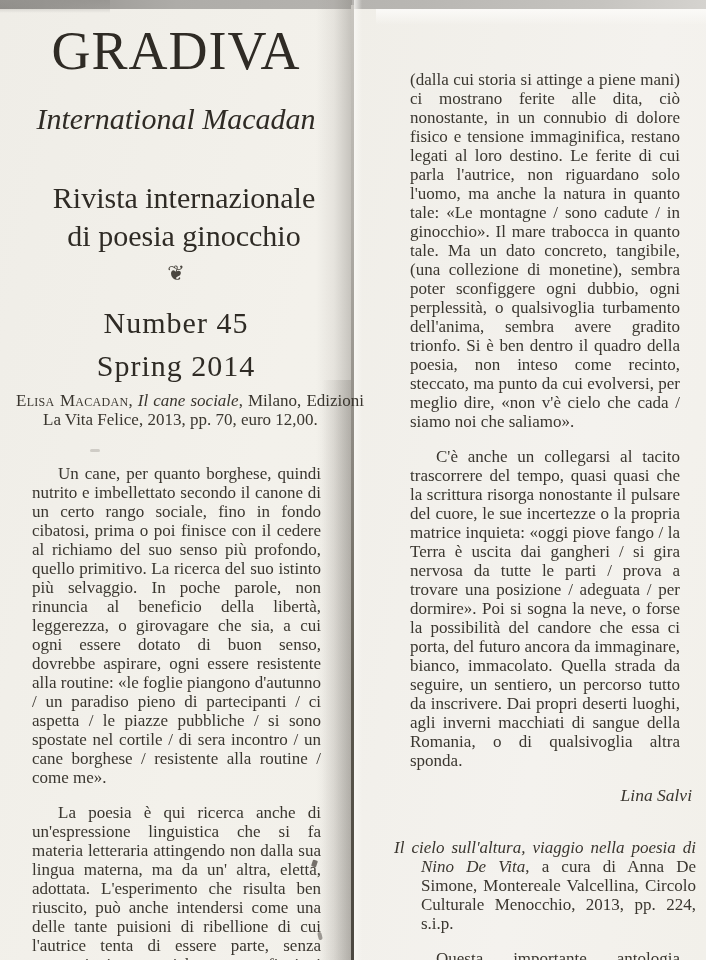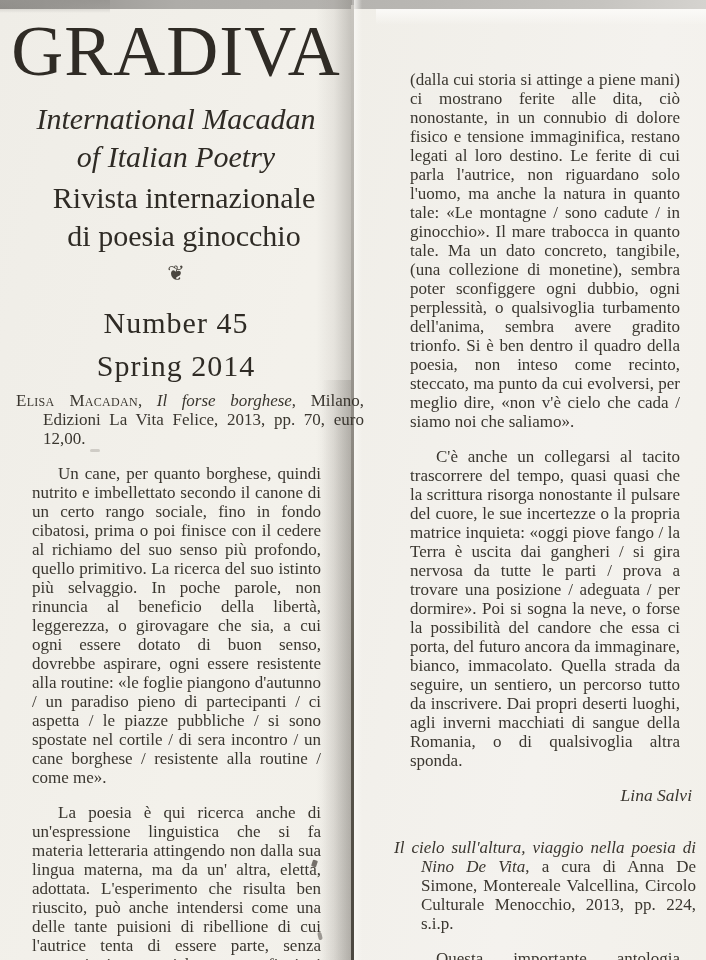--- a/index.html
+++ b/index.html
@@ -26,21 +26,21 @@
     background: linear-gradient(to bottom, #c9c6c0 0%, #b2afa9 22%, #8a867f 48%, #5d594f 72%, #4c4841 100%); }
   .gutter-right-light { position:absolute; left:354px; top:0; width:8px; height:960px;
     background: linear-gradient(to right, rgba(250,249,246,0.8), rgba(250,249,246,0)); }
   .speck { position:absolute; background:#55504a; }
   .speck-a { left:312px; top:860px; width:5px; height:7px; border-radius:1px; transform:rotate(18deg); opacity:.8; }
   .speck-b { left:318px; top:932px; width:4px; height:8px; border-radius:2px; transform:rotate(-14deg); opacity:.55; }
   .speck-c { left:90px; top:449px; width:10px; height:3px; border-radius:2px; opacity:.22; }
 
   
   .masthead { position:absolute; left:2px; top:0; width:348px; text-align:center; color:#2f2b25; }
-  .m-title { position:absolute; left:0; top:8px; width:348px; font-size:72px; letter-spacing:1px; line-height:86px; white-space:nowrap; }
+  .m-title { position:absolute; left:0; top:8px; width:348px; font-size:54px; letter-spacing:1px; line-height:86px; white-space:nowrap; }
   .m-sub-en { position:absolute; left:0; top:100px; width:348px; font-style:italic; font-size:30px; line-height:38px; }
   .m-sub-it { position:absolute; left:8px; top:179px; width:348px; font-size:30px; line-height:38px; }
   .m-ornament { position:absolute; left:0; top:258px; width:348px; font-size:21px; line-height:30px;
     font-family:"DejaVu Sans", sans-serif; color:#4a463f; }
   .m-number { position:absolute; left:0; top:304px; width:348px; font-size:30px; line-height:38px; letter-spacing:1px; }
   .m-season { position:absolute; left:0; top:347px; width:348px; font-size:30px; line-height:38px; letter-spacing:1px; }
 
   
   .bodytext { font-size:17px; line-height:19px; text-align:justify; hyphens:auto; -webkit-hyphens:auto; }
   .citation { padding-left:27px; text-indent:-27px; }
@@ -70,33 +70,32 @@
   <div class="gutter-line"></div>
   <div class="gutter-right-light"></div>
   <div class="speck speck-a"></div>
   <div class="speck speck-b"></div>
   <div class="speck speck-c"></div>
 
   <div class="masthead">
     <div class="m-title">GRADIVA</div>
     <div class="m-sub-en">
       <div>International Macadan</div>
-      <div>of Italian Poetry</div>
     </div>
     <div class="m-sub-it">
       <div>Rivista internazionale</div>
       <div>di poesia ginocchio</div>
     </div>
     <div class="m-ornament">❦</div>
     <div class="m-number">Number 45</div>
     <div class="m-season">Spring 2014</div>
   </div>
 
   <div class="col-left-citation bodytext citation">
-    <span class="smallcaps">Elisa Macadan</span><span>, </span><span class="ital">Il forse borghese</span><span>, Milano, Edizioni La Vita Felice, 2013, pp. 70, euro 12,00.</span>
+    <span class="smallcaps">Elisa Macadan</span><span>, </span><span class="ital">Il cane sociale</span><span>, Milano, Edizioni La Vita Felice, 2013, pp. 70, euro 12,00.</span>
   </div>
 
   <div class="col-left-body bodytext">
     <p class="para">Un cane, per quanto borghese, quindi nutrito e imbellettato secondo il canone di un certo rango sociale, fino in fondo cibatosi, prima o poi finisce con il cedere al richiamo del suo senso più profondo, quello primitivo. La ricerca del suo istinto più selvaggio. In poche parole, non rinuncia al beneficio della libertà, leggerezza, o girovagare che sia, a cui ogni essere dotato di buon senso, dovrebbe aspirare, ogni essere resistente alla routine: «le foglie piangono d'autunno / un paradiso pieno di partecipanti / ci aspetta / le piazze pubbliche / si sono spostate nel cortile / di sera incontro / un cane borghese / resistente alla routine / come me».</p>
     <p class="para cont-end">La poesia è qui ricerca anche di un'espressione linguistica che si fa materia letteraria attingendo non dalla sua lingua materna, ma da un' altra, eletta, adottata. L'esperimento che risulta ben riuscito, può anche intendersi come una delle tante puisioni di ribellione di cui l'autrice tenta di essere parte, senza concessioni retoriche o finzioni pretestuose, senza finta poesia. I suoi vecchi</p>
   </div>
 
   <div class="col-right bodytext">
     <p class="para p-first">(dalla cui storia si attinge a piene mani) ci mostrano ferite alle dita, ciò nonostante, in un connubio di dolore fisico e tensione immaginifica, restano legati al loro destino. Le ferite di cui parla l'autrice, non riguardano solo l'uomo, ma anche la natura in quanto tale: «Le montagne / sono cadute / in ginocchio». Il mare trabocca in quanto tale. Ma un dato concreto, tangibile, (una collezione di monetine), sembra poter sconfiggere ogni dubbio, ogni perplessità, o qualsivoglia turbamento dell'anima, sembra avere gradito trionfo. Si è ben dentro il quadro della poesia, non inteso come recinto, steccato, ma punto da cui evolversi, per meglio dire, «non v'è cielo che cada / siamo noi che saliamo».</p>
     <p class="para">C'è anche un collegarsi al tacito trascorrere del tempo, quasi quasi che la scrittura risorga nonostante il pulsare del cuore, le sue incertezze o la propria matrice inquieta: «oggi piove fango / la Terra è uscita dai gangheri / si gira nervosa da tutte le parti / prova a trovare una posizione / adeguata / per dormire». Poi si sogna la neve, o forse la possibilità del candore che essa ci porta, del futuro ancora da immaginare, bianco, immacolato. Quella strada da seguire, un sentiero, un percorso tutto da inscrivere. Dai propri deserti luoghi, agli inverni macchiati di sangue della Romania, o di qualsivoglia altra sponda.</p>

